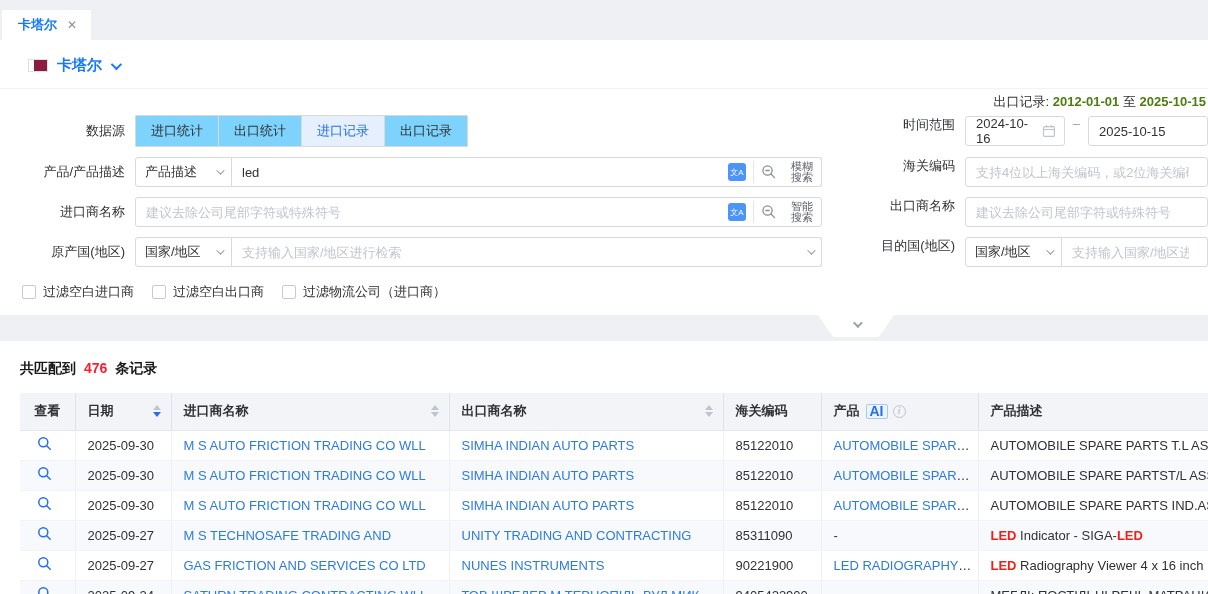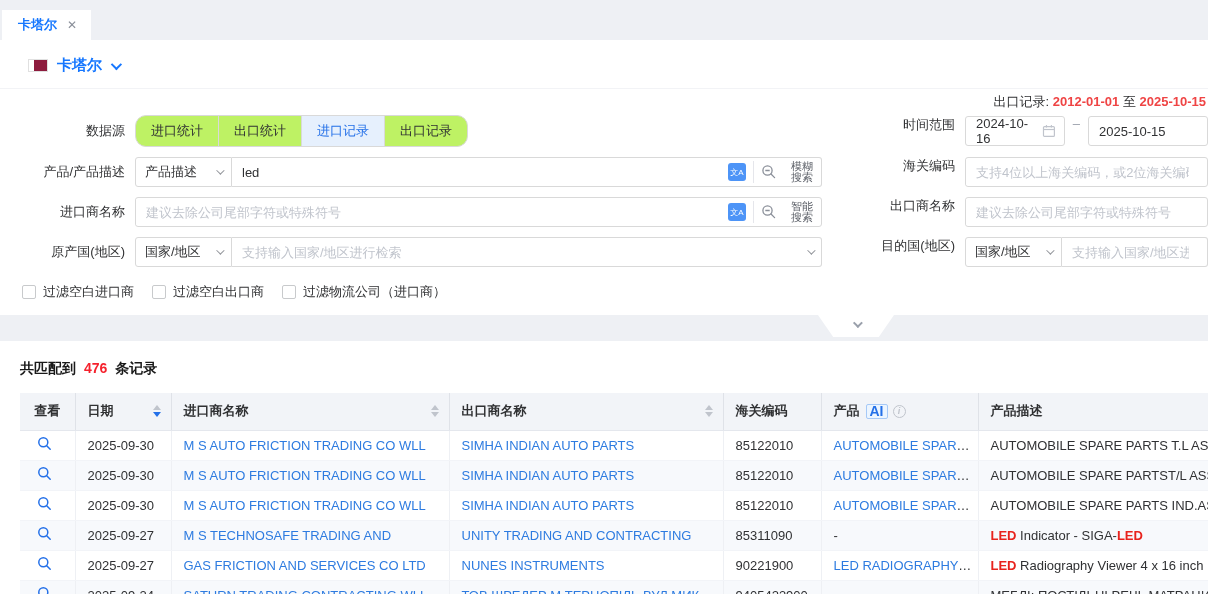--- a/index.html
+++ b/index.html
@@ -19,28 +19,28 @@
   .flag { width:20px; height:13px; display:inline-block; border:1px solid #e0e0e0;
     background:linear-gradient(90deg,#fff 0 30%,#8d1b3d 30% 100%); }
   .country-name { color:#1677ff; font-weight:bold; font-size:15px; }
   .chev { display:inline-block; width:8px; height:8px; border-right:2px solid #1677ff;
     border-bottom:2px solid #1677ff; transform:rotate(45deg) translateY(-2px); }
   .chev.small { width:6px; height:6px; border-width:1px; border-color:#909399; }
 
   
   .filter-panel { padding:2px 0 0 0; }
   .update-range { text-align:right; padding:2px 2px 4px 0; font-size:13px; color:#303133; }
-  .update-range .orange { color:#ef4444; font-weight:bold; }
+  .update-range .orange { color:#4d7c0f; font-weight:bold; }
   .frow { display:flex; align-items:center; margin-bottom:10px; }
   .f-left { width:822px; display:flex; align-items:center; flex:none; }
   .f-right { flex:1; display:flex; overflow:hidden; }
   .flabel-l { width:135px; text-align:right; padding-right:10px; flex:none; }
   .flabel-r { width:143px; text-align:right; padding-right:10px; flex:none; }
 
-  .seggroup { display:flex; border:1px solid #d9d9d9; border-radius:11px; overflow:hidden; background:#bef264; }
+  .seggroup { display:flex; border:1px solid #d9d9d9; border-radius:1px; overflow:hidden; background:#7dd3fc; }
   .seg { padding:0 15px; height:30px; line-height:30px; cursor:pointer; border-left:1px solid #d9d9d9; }
   .seg:first-child { border-left:none; }
   .seg-active { background:#e6f0fd; color:#2470e8; }
 
   .datebox { height:30px; border:1px solid #d9d9d9; border-radius:3px; display:flex;
     align-items:center; padding:0 8px 0 10px; background:#fff; }
   .datebox.first { width:142px; justify-content:space-between; }
   .datebox.second { flex:1; min-width:120px; }
   .dash { color:#9aa0ab; margin:0 8px; }
 

